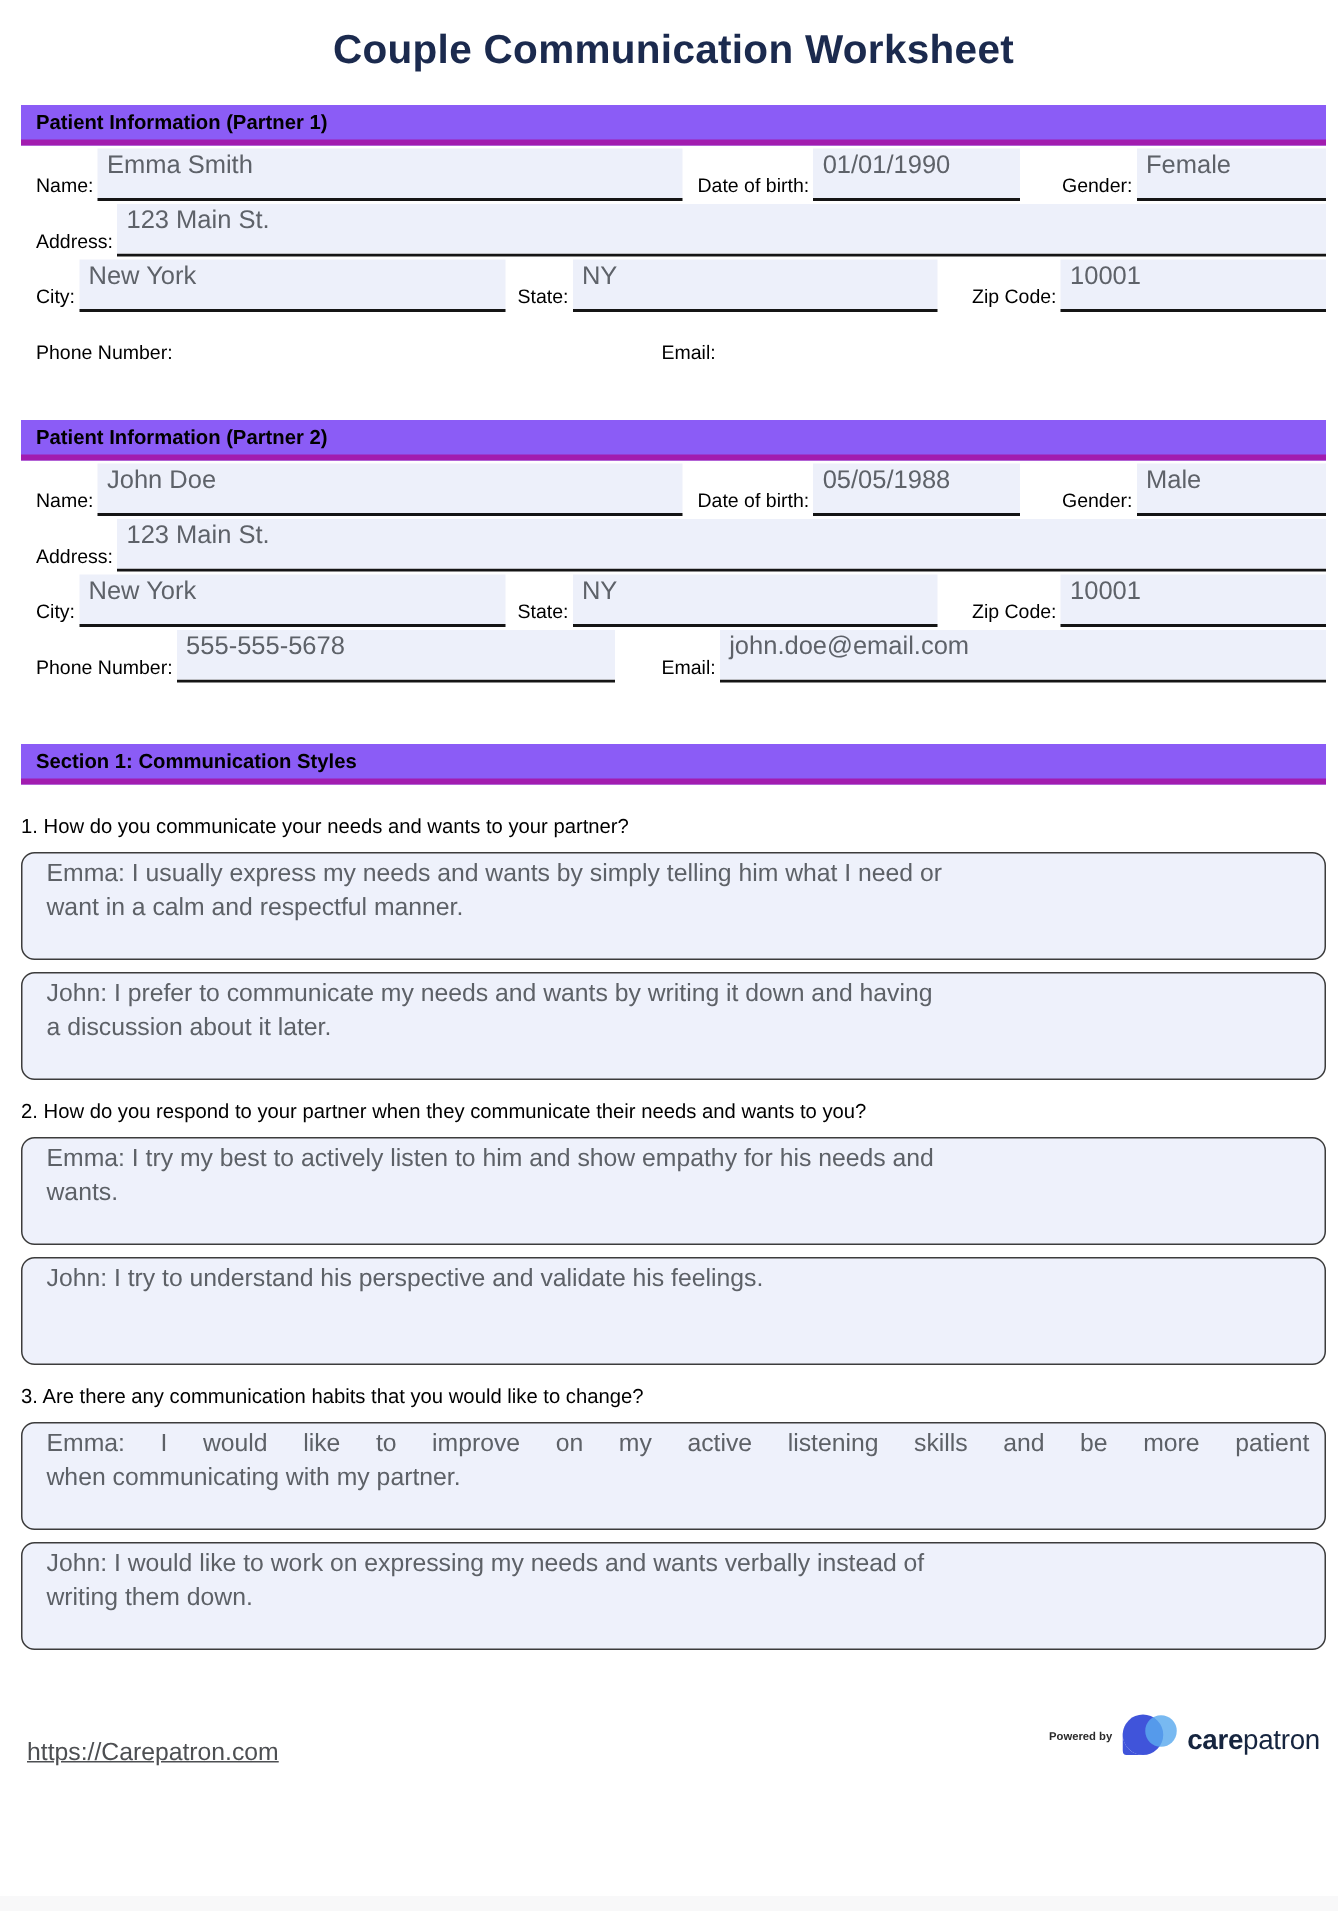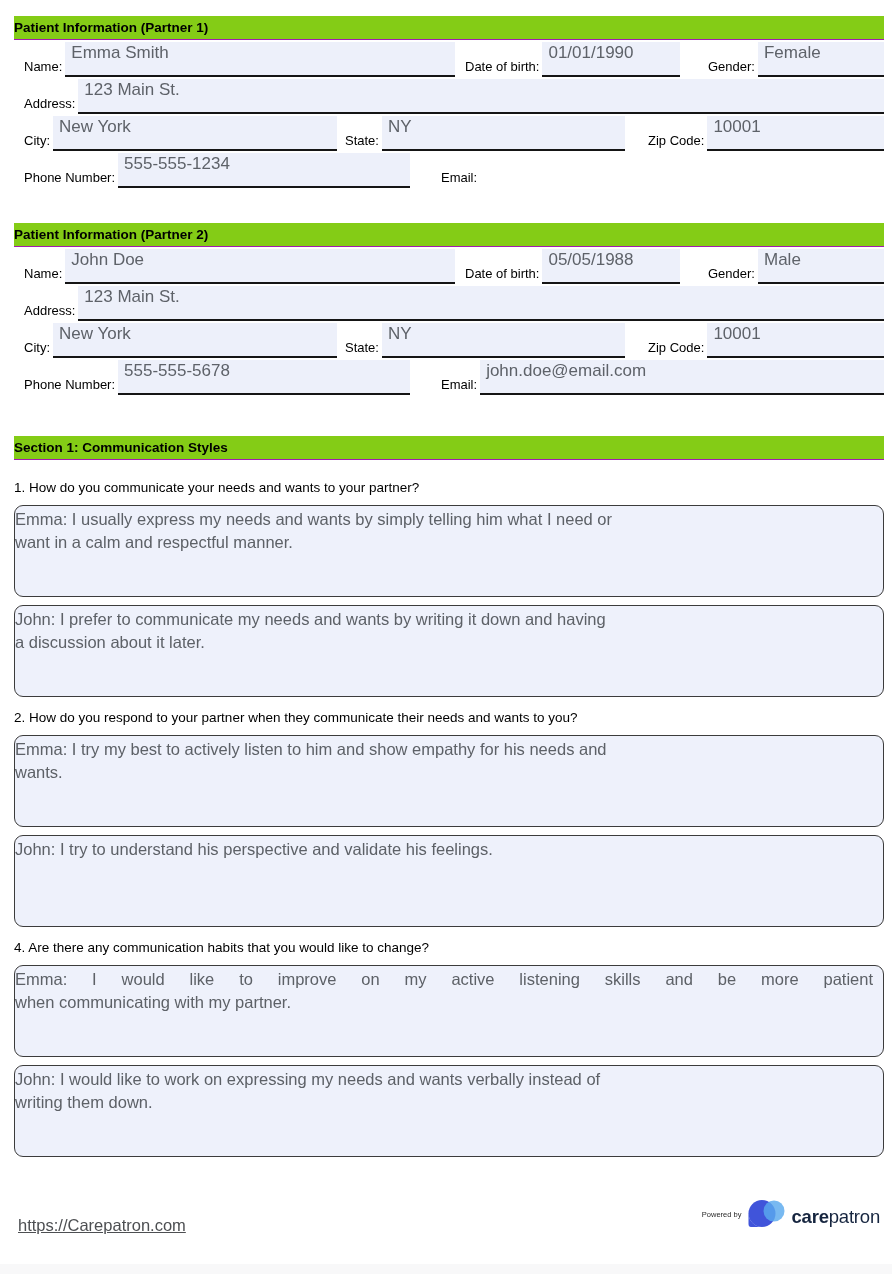--- a/index.html
+++ b/index.html
@@ -11,22 +11,23 @@
   .content{padding:16px 8px 0 14px;box-sizing:border-box;}
 
   
   .page-title{
     text-align:center;font-size:27px;font-weight:bold;color:#1b2a4e;
     margin:2px 0 21px 0;letter-spacing:.2px;
   }
 
   
   .secbar{
-    background:#84cc16;border-bottom:1px solid #a21caf;
+    background:#8b5cf6;border-bottom:4px solid #a21caf;
     height:23px;line-height:23px;font-size:13.5px;font-weight:bold;
+    padding-left:10px;
   }
   .mt35{margin-top:35px;}
   .mt41{margin-top:41px;}
 
   
   .frow{display:flex;padding-left:10px;}
   .field{display:flex;align-items:flex-end;height:37px;min-width:0;}
   .flabel{
     font-size:13px;font-weight:normal;color:#000;white-space:nowrap;
     padding-bottom:3px;
@@ -47,53 +48,54 @@
   .f-city{flex:0 0 313px;}
   .f-state{flex:0 0 280px;margin-left:8px;}
   .f-zip{flex:1 1 auto;margin-left:23px;}
   .f-phone{flex:0 0 386px;}
   .f-email{flex:1 1 auto;margin-left:31px;}
 
   
   .q{font-size:13.5px;font-weight:normal;margin:13px 0 10px 0;}
   .q.first{margin-top:20px;}
   .answer{
-    height:92px;box-sizing:border-box;margin-bottom:8px;
+    height:72px;box-sizing:border-box;margin-bottom:8px;
     border:1.5px solid #3c3c3c;border-radius:9px;
     background:#eef1fb;color:#5d6167;
     font-size:16.5px;line-height:23px;
-    padding:2px 10px 0 0;overflow:hidden;
+    padding:2px 10px 0 16px;overflow:hidden;
   }
   .answer .stretch{text-align:justify;text-align-last:justify;}
 
   
   .footer{
     display:flex;justify-content:space-between;align-items:flex-end;
     margin-top:42px;padding:0 4px 0 4px;
   }
   .flink{
     color:#4d4f52;font-size:16.5px;text-decoration:underline;cursor:pointer;
   }
   .brand{display:flex;align-items:center;}
   .pwr{
-    font-size:7.5px;font-weight:normal;color:#2a2a2a;
+    font-size:7.5px;font-weight:bold;color:#2a2a2a;
     margin:0 6px 16px 0;align-self:flex-end;
   }
   .logo-mark{display:block;}
   .wordmark{font-size:18.5px;color:#16253f;margin-left:2px;letter-spacing:-0.2px;}
   .wordmark .b{font-weight:bold;}
   .bottom-band{
     position:absolute;left:0;bottom:0;width:100%;height:10px;background:#f8f8f9;
   }
 </style>
 </head>
 <body>
 
 <div class="content">
 
+  <h1 class="page-title">Couple Communication Worksheet</h1>
 
   <section>
     <div class="secbar">Patient Information (Partner 1)</div>
 
     <div class="frow">
       <div class="field f-name">
         <span class="flabel">Name:</span>
         <span class="fline">
             <span class="fval">Emma Smith</span>
           </span>
@@ -138,23 +140,20 @@
         <span class="flabel">Zip Code:</span>
         <span class="fline">
             <span class="fval">10001</span>
           </span>
       </div>
     </div>
 
     <div class="frow">
       <div class="field f-phone">
         <span class="flabel">Phone Number:</span>
-        <span class="fline">
-            <span class="fval">555-555-1234</span>
-          </span>
       </div>
       <div class="field f-email">
         <span class="flabel">Email:</span>
       </div>
     </div>
   </section>
 
   <section>
     <div class="secbar mt35">Patient Information (Partner 2)</div>
 
@@ -241,21 +240,21 @@
     <div class="q">2. How do you respond to your partner when they communicate their needs and wants to you?</div>
     <div class="answer">
       <div>Emma: I try my best to actively listen to him and show empathy for his needs and</div>
       <div>wants.</div>
     </div>
     <div class="answer">
       <div>John: I try to understand his perspective and validate his feelings.</div>
       <div></div>
     </div>
 
-    <div class="q">4. Are there any communication habits that you would like to change?</div>
+    <div class="q">3. Are there any communication habits that you would like to change?</div>
     <div class="answer">
       <div class="stretch">Emma: I would like to improve on my active listening skills and be more patient</div>
       <div>when communicating with my partner.</div>
     </div>
     <div class="answer">
       <div>John: I would like to work on expressing my needs and wants verbally instead of</div>
       <div>writing them down.</div>
     </div>
   </section>
 

